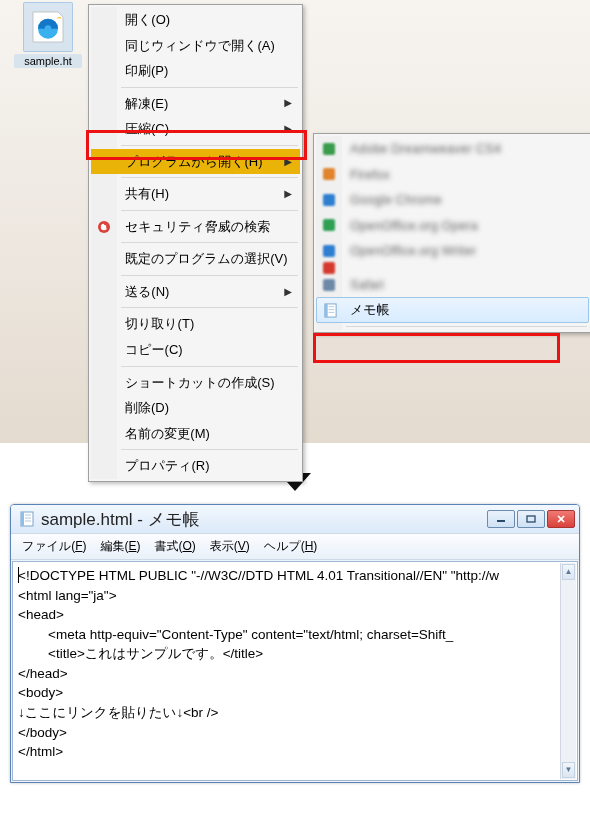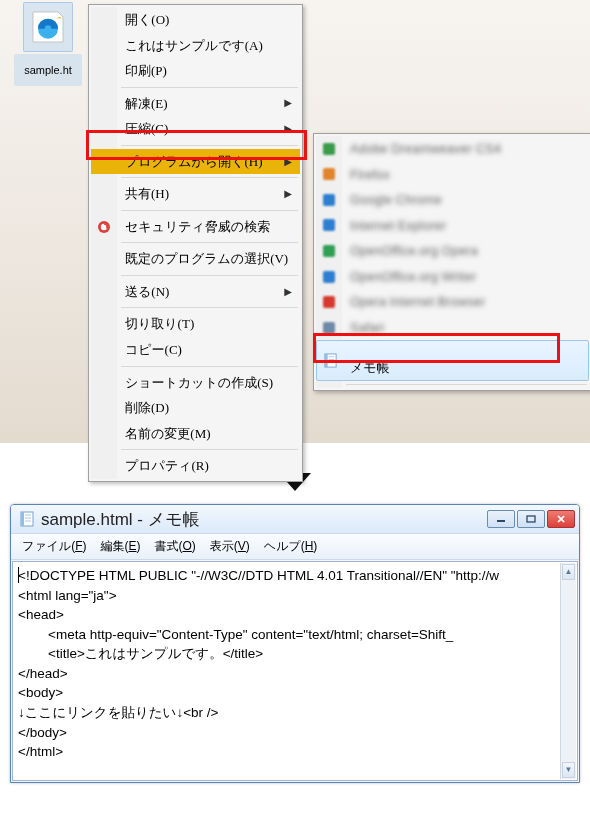--- a/index.html
+++ b/index.html
@@ -3,40 +3,40 @@
 <meta charset="utf-8">
 <style>
   * { box-sizing: border-box; margin: 0; padding: 0; }
   body { font-family: 'Meiryo', 'MS PGothic', sans-serif; font-size: 12px; background: #fff; width: 590px; }
 
   
   .top-area { position: relative; width: 590px; height: 443px; background: linear-gradient(#f7f4f0, #ece6de 60%, #e4dbcf); }
   .desktop-icon { position: absolute; top: 2px; left: 14px; width: 68px; text-align: center; }
   .desktop-icon .icon-box { display: inline-block; padding: 2px; background: rgba(180,210,240,0.45); border: 1px solid rgba(100,160,220,0.4); border-radius: 2px; }
   .ie-icon { width: 44px; height: 44px; display: flex; align-items: center; justify-content: center; }
-  .desktop-icon .label { display: block; margin-top: 2px; font-size: 11px; background: rgba(180,210,240,0.45); padding: 10px 3px; border-radius: 2px; }
+  .desktop-icon .label { display: block; margin-top: 2px; font-size: 11px; background: rgba(180,210,240,0.45); padding: 1px 3px; border-radius: 2px; }
 
   .ctx-menu { position: absolute; background: #f5f5f5; border: 1px solid #a0a0a0; box-shadow: 2px 2px 4px rgba(0,0,0,0.25); padding: 2px; font-size: 13px; }
   .ctx-menu .gutter { position: absolute; left: 2px; top: 2px; bottom: 2px; width: 26px; background: #f0f0f0; }
   .ctx-menu ul { position: relative; list-style: none; }
   .ctx-menu li { position: relative; padding: 4px 30px 4px 34px; white-space: nowrap; cursor: default; line-height: 1.35; }
   .ctx-menu li.sep { padding: 0; margin: 3px 2px 3px 30px; border-top: 1px solid #d8d8d8; }
   .ctx-menu li .sub-arrow { position: absolute; right: 8px; top: 50%; transform: translateY(-55%); font-size: 10px; color: #333; }
   .ctx-menu li .li-icon { position: absolute; left: 5px; top: 50%; transform: translateY(-50%); width: 16px; height: 16px; display: flex; align-items: center; justify-content: center; font-size: 13px; }
   .ctx-menu li.hl { background: #eab308; }
   .highlight-box { position: absolute; border: 3px solid #e11; pointer-events: none; }
 
   .submenu { position: absolute; background: #f5f5f5; border: 1px solid #a0a0a0; box-shadow: 2px 2px 4px rgba(0,0,0,0.25); padding: 2px; font-size: 13px; }
   .submenu .gutter { position: absolute; left: 2px; top: 2px; bottom: 2px; width: 26px; background: #f0f0f0; }
   .submenu ul { position: relative; list-style: none; }
   .submenu li { position: relative; padding: 4px 18px 4px 34px; white-space: nowrap; cursor: default; line-height: 1.35; }
   .submenu li .li-icon { position: absolute; left: 5px; top: 50%; transform: translateY(-50%); width: 16px; height: 16px; display: flex; align-items: center; justify-content: center; font-size: 12px; }
   .submenu li.sep { padding: 0; margin: 3px 2px 3px 30px; border-top: 1px solid #d8d8d8; }
   .submenu li.blurred span.txt { color: transparent; text-shadow: 0 0 5px rgba(60,60,60,0.8); }
-  .submenu li.hover { background: linear-gradient(#eaf4ff,#d8ecff); border: 1px solid #9cc7ea; border-radius: 2px; padding: 18px 17px 3px 33px; }
+  .submenu li.hover { background: linear-gradient(#eaf4ff,#d8ecff); border: 1px solid #9cc7ea; border-radius: 2px; padding: 3px 17px 3px 33px; }
 
   
   .arrow-down { text-align: center; margin: 10px 0 8px; }
   .arrow-down svg { width: 40px; height: 40px; }
 
   
   .notepad { position: relative; width: 570px; margin: 0 auto 6px; border: 1px solid #5a84b8; border-radius: 4px 4px 0 0; overflow: hidden; box-shadow: 0 0 3px rgba(0,0,0,.25); }
   .titlebar { display: flex; align-items: center; background: linear-gradient(#f3f8fe,#dbe9f9); padding: 4px 4px 4px 8px; height: 28px; }
   .titlebar .app-icon { width: 16px; height: 16px; margin-right: 6px; display:flex; align-items:center; justify-content:center; }
   .titlebar .title { flex: 1; font-size: 17px; color: #222; }
@@ -68,25 +68,25 @@
             <path d="M6 6h30l6 6v30H6z" fill="#fff" stroke="#bbb"></path>
             <circle cx="24" cy="26" r="12" fill="#3bb0ef"></circle>
             <path d="M12 26a12 12 0 0 1 24 0h-8a4 4 0 0 0-8 0z" fill="#1477c8"></path>
             <path d="M34 14c3-3 6-2 6 0-4-1-6 0-6 0z" fill="#f6c33c"></path>
           </svg>
       </span>
     </span>
     <span class="label">sample.ht</span>
   </div>
 
-  <div class="ctx-menu" id="ctx" style="left:88px; top:4px; width:215px;font-family:Liberation Serif, serif;">
+  <div class="ctx-menu" id="ctx" style="left:88px; top:4px; width:215px;">
     <div class="gutter"></div>
     <ul id="ctx-list">
         <li><span>開く(O)</span></li>
-        <li><span>これはサンプルです(A)</span></li>
+        <li><span>同じウィンドウで開く(A)</span></li>
         <li><span>印刷(P)</span></li>
         <li class="sep"></li>
         <li><span>解凍(E)</span><span class="sub-arrow">▶</span></li>
         <li><span>圧縮(C)</span><span class="sub-arrow">▶</span></li>
         <li class="sep"></li>
         <li class="hl"><span>プログラムから開く(H)</span><span class="sub-arrow">▶</span></li>
         <li class="sep"></li>
         <li><span>共有(H)</span><span class="sub-arrow">▶</span></li>
         <li class="sep"></li>
         <li><span class="li-icon">
@@ -118,31 +118,28 @@
         <li class="blurred"><span class="li-icon">
             <span style="display:inline-block;width:12px;height:12px;border-radius:2px;background:#3a9b4a;filter:blur(1px);"></span>
           </span><span class="txt">Adobe Dreamweaver CS4</span></li>
         <li class="blurred"><span class="li-icon">
             <span style="display:inline-block;width:12px;height:12px;border-radius:2px;background:#e0852e;filter:blur(1px);"></span>
           </span><span class="txt">Firefox</span></li>
         <li class="blurred"><span class="li-icon">
             <span style="display:inline-block;width:12px;height:12px;border-radius:2px;background:#2f7fd1;filter:blur(1px);"></span>
           </span><span class="txt">Google Chrome</span></li>
         <li class="blurred"><span class="li-icon">
-            <span style="display:inline-block;width:12px;height:12px;border-radius:2px;background:#2f7fd1;filter:blur(1px);"></span>
-          </span><span class="txt">Internet Explorer</span></li>
-        <li class="blurred"><span class="li-icon">
             <span style="display:inline-block;width:12px;height:12px;border-radius:2px;background:#2f9f54;filter:blur(1px);"></span>
           </span><span class="txt">OpenOffice.org Opera</span></li>
         <li class="blurred"><span class="li-icon">
             <span style="display:inline-block;width:12px;height:12px;border-radius:2px;background:#2f7fd1;filter:blur(1px);"></span>
           </span><span class="txt">OpenOffice.org Writer</span></li>
         <li class="blurred"><span class="li-icon">
             <span style="display:inline-block;width:12px;height:12px;border-radius:2px;background:#d63a2f;filter:blur(1px);"></span>
-          </span><span class="txt">Opera Internet Browser</span></li>
+          </span></li>
         <li class="blurred"><span class="li-icon">
             <span style="display:inline-block;width:12px;height:12px;border-radius:2px;background:#6d8aa8;filter:blur(1px);"></span>
           </span><span class="txt">Safari</span></li>
         <li class="hover"><span class="li-icon">
             <svg viewBox="0 0 16 16" width="15" height="15">
               <rect x="2" y="1" width="12" height="14" fill="#fff" stroke="#7aa3cf"></rect>
               <rect x="2" y="1" width="3" height="14" fill="#8fbfe8"></rect>
               <line x1="6" y1="4" x2="12" y2="4" stroke="#b0c8df"></line>
               <line x1="6" y1="7" x2="12" y2="7" stroke="#b0c8df"></line>
               <line x1="6" y1="10" x2="12" y2="10" stroke="#b0c8df"></line>

